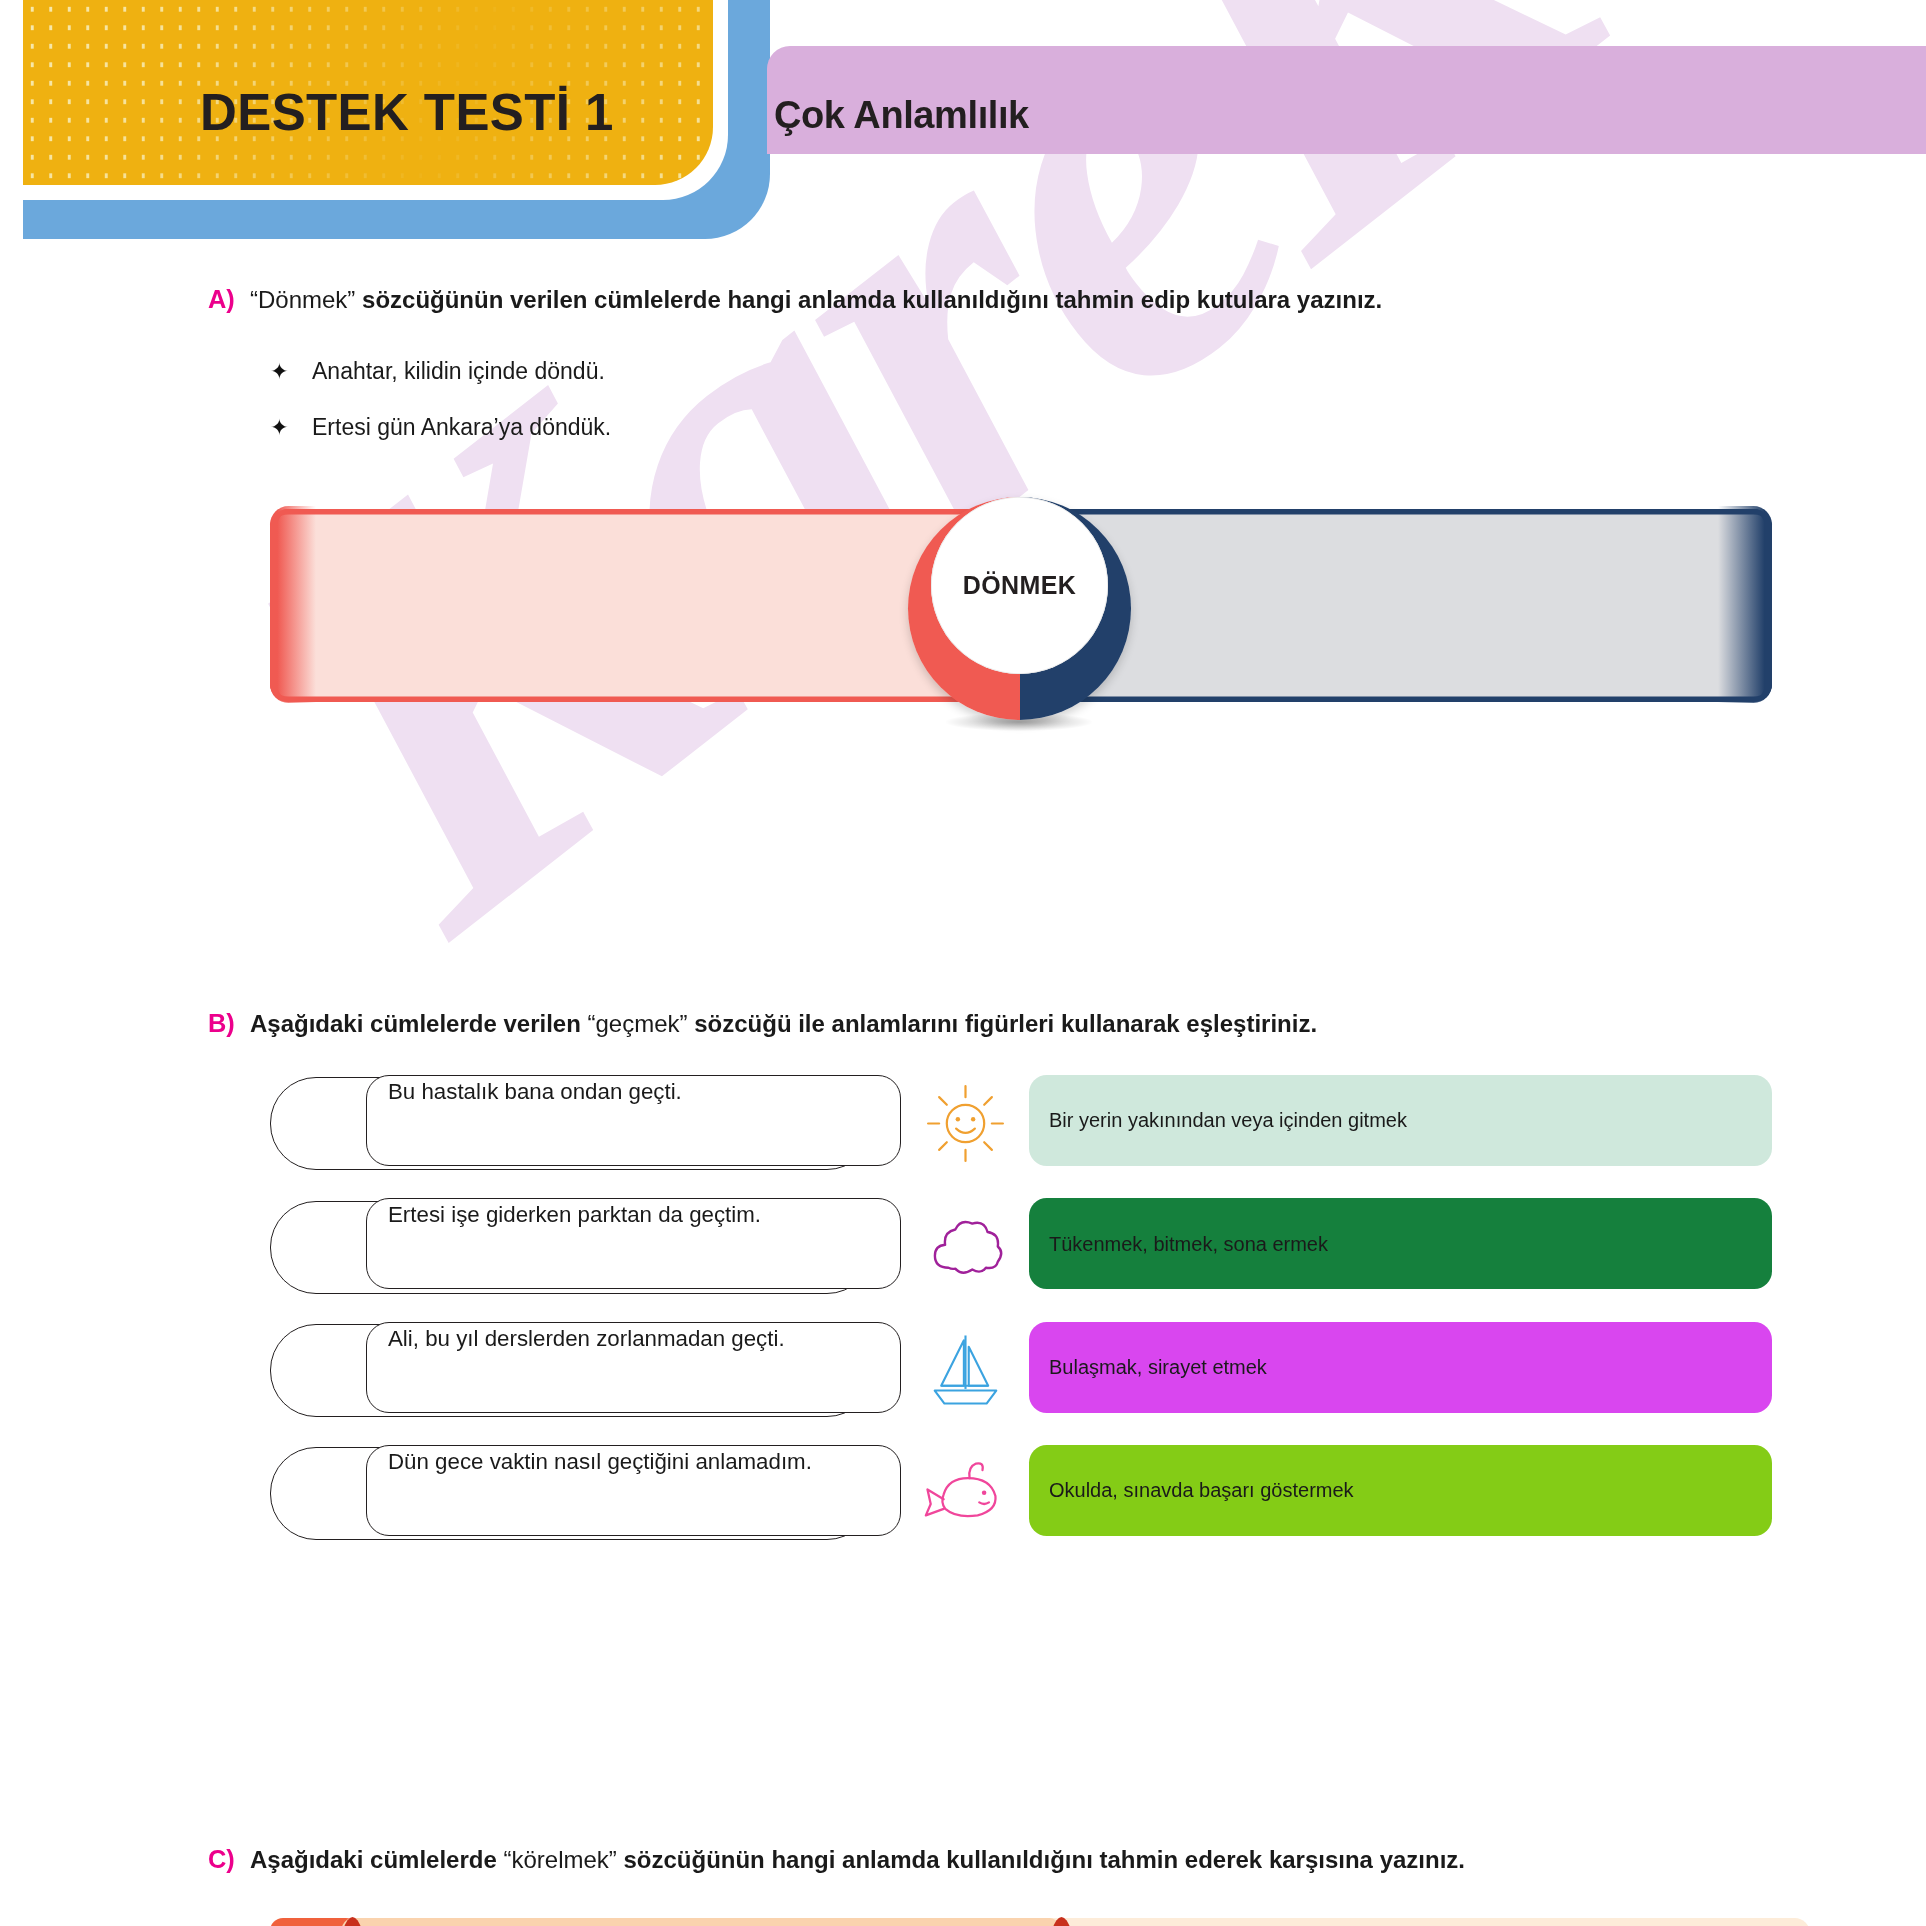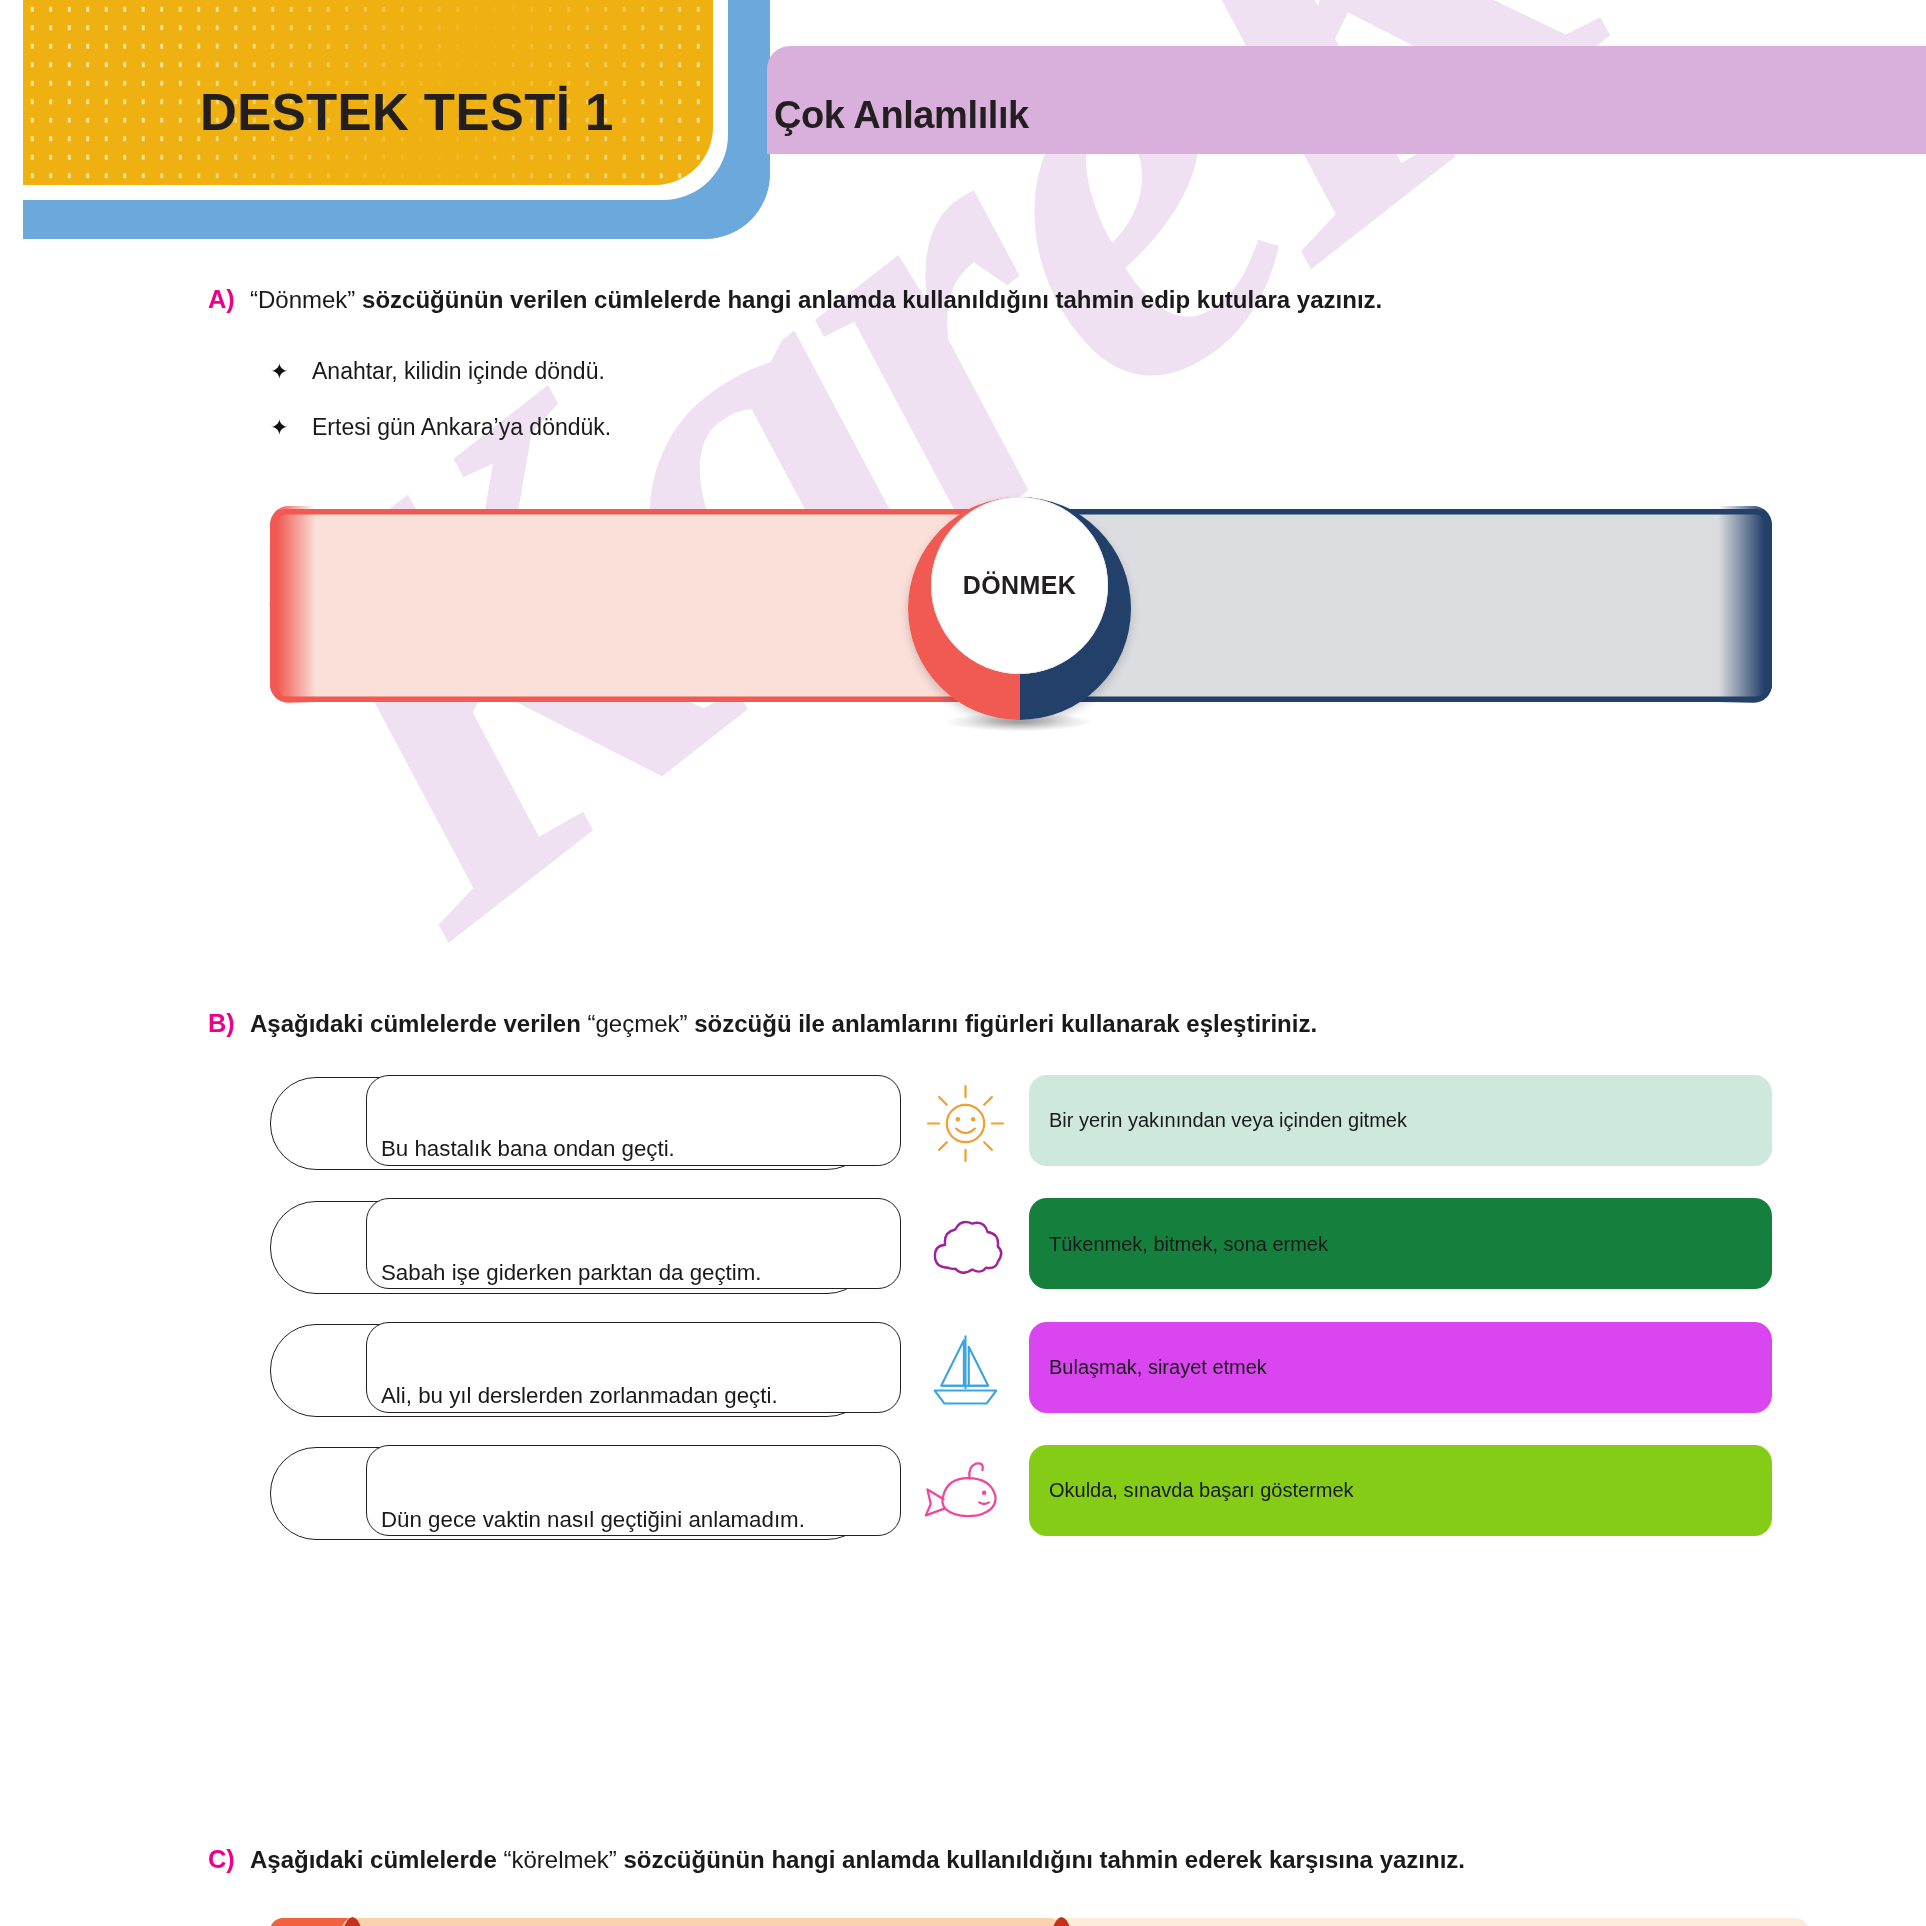--- a/index.html
+++ b/index.html
@@ -141,22 +141,22 @@
   .match-row{display:flex;align-items:flex-start;margin-bottom:15.4px;height:108px;}
 
   .ml-wrap{position:relative;width:632px;height:96px;flex:0 0 632px;}
   .ml-back{
     position:absolute;left:0;top:2.3px;width:601px;height:91px;
     border:1.9px solid #231f20;border-radius:46px;background:#fff;
   }
   .ml-front{
     position:absolute;left:96px;top:0px;width:535px;height:91px;
     border:1.9px solid #231f20;border-radius:23px;background:#fff;
-    display:flex;align-items:flex-end;
-    padding:0 14px;box-sizing:border-box;
+    display:flex;align-items:flex-start;
+    padding:0 21px;box-sizing:border-box;
   }
   .ml-txt{font-size:22.3px;color:#1a1a1a;line-height:1.42;}
 
   .icon-cell{
     width:127px;flex:0 0 127px;height:96px;
     display:flex;align-items:center;justify-content:center;
   }
 
   .mr-box{
     flex:1;height:91px;border-radius:17.7px;
@@ -277,21 +277,21 @@
     </div>
     <div class="mr-box" style="background:#CFE8DC">
       <span class="mr-txt">Bir yerin yakınından veya içinden gitmek</span>
     </div>
   </div>
 
   <div class="match-row">
     <div class="ml-wrap">
       <div class="ml-back"></div>
       <div class="ml-front">
-        <span class="ml-txt">Sabah işe giderken parktan da geçtim.</span>
+        <span class="ml-txt">Ertesi işe giderken parktan da geçtim.</span>
       </div>
     </div>
     <div class="icon-cell">
       <svg class="ic" width="85" height="77" viewBox="0 0 100 90" fill="none" stroke="#A0219A" stroke-width="2.8" stroke-linejoin="round">
         <path d="M30 70 Q14 70 14 56 Q14 44 26 43 Q24 28 38 25 Q44 12 58 18 Q72 14 76 28 Q90 30 88 45 Q96 52 88 63 Q86 72 74 70 Q68 78 58 72 Q46 80 38 71 Q34 72 30 70 Z"></path>
       </svg>
     </div>
     <div class="mr-box" style="background:#15803d">
       <span class="mr-txt">Tükenmek, bitmek, sona ermek</span>
     </div>

